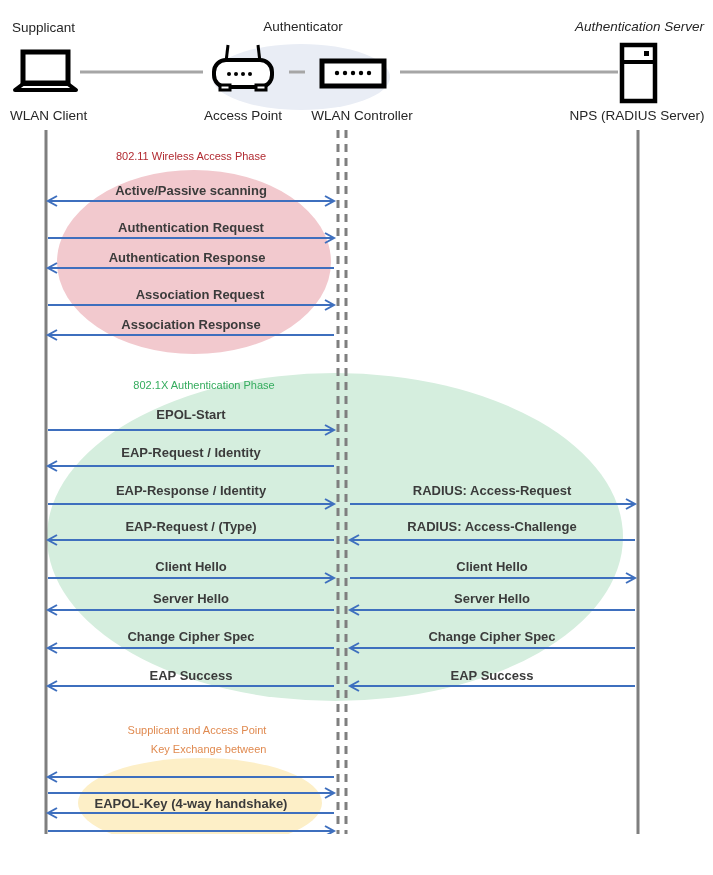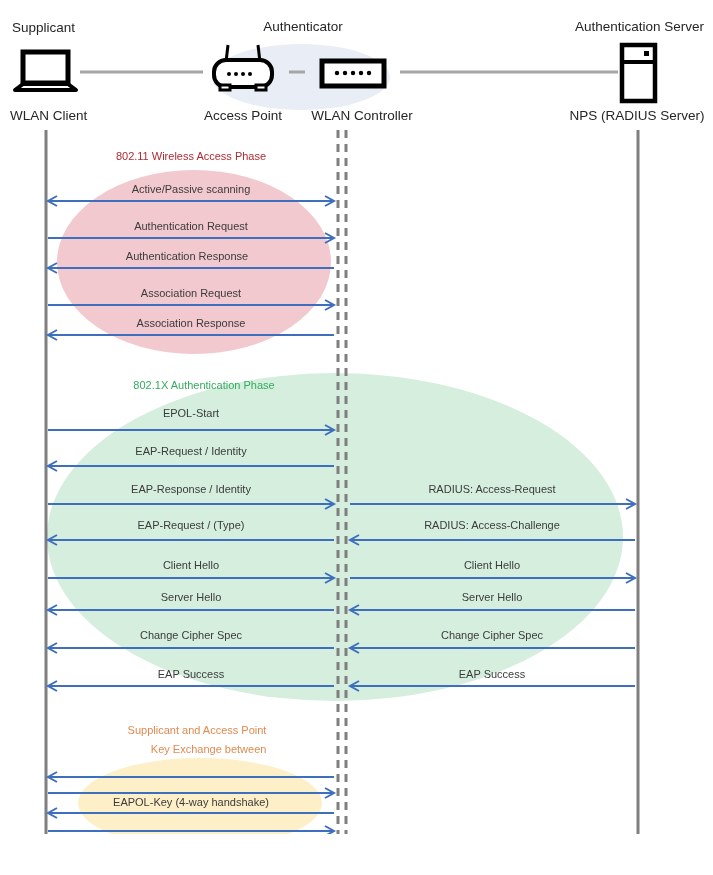--- a/index.html
+++ b/index.html
@@ -8,21 +8,21 @@
     font-family:"Liberation Sans", sans-serif;color:#303030;
   }
   #bg-svg{position:absolute;left:0;top:0;width:713px;height:875px;}
   .txt{position:absolute;white-space:nowrap;}
   .role-label{font-size:13.5px;color:#262626;}
   .node-label{font-size:13.5px;color:#262626;}
   .center{transform:translateX(-50%);}
   .right-align{transform:translateX(-100%);}
   .msg-label{
     position:absolute;transform:translateX(-50%);white-space:nowrap;
-    font-size:11px;color:var(--message_text);
+    font-size:13px;color:var(--message_text);font-weight:bold;
   }
   .phase-title{position:absolute;transform:translateX(-50%);white-space:nowrap;
     font-size:11px;line-height:19px;text-align:right;}
   .p1t{color:var(--phase1_title);}
   .p2t{color:var(--phase2_title);}
   .p3t{color:var(--phase3_title);}
   .e1{fill:var(--phase1_ellipse);}
   .e2{fill:var(--phase2_ellipse);}
   .e3{fill:var(--phase3_ellipse);}
   .halo{fill:var(--authenticator_halo);}
@@ -119,39 +119,39 @@
         <line x1="635" y1="686" x2="350" y2="686" class="arrow-line" marker-end="url(#ah)"></line>
         <line x1="334" y1="777" x2="48" y2="777" class="arrow-line" marker-end="url(#ah)"></line>
         <line x1="48" y1="793" x2="334" y2="793" class="arrow-line" marker-end="url(#ah)"></line>
         <line x1="334" y1="813" x2="48" y2="813" class="arrow-line" marker-end="url(#ah)"></line>
         <line x1="48" y1="831" x2="334" y2="831" class="arrow-line" marker-end="url(#ah)"></line>
       </g>
   </svg>
 
   <div class="txt role-label" style="left:12px;top:20px;">Supplicant</div>
   <div class="txt role-label center" style="left:303px;top:19px;">Authenticator</div>
-  <div class="txt role-label right-align" style="left:704px;top:19px;">Authentication Server</div>
+  <div class="txt role-label right-align" style="left:704px;top:19px;font-style:italic;">Authentication Server</div>
 
   <div class="txt node-label" style="left:10px;top:108px;">WLAN Client</div>
   <div class="txt node-label center" style="left:243px;top:108px;">Access Point</div>
   <div class="txt node-label center" style="left:362px;top:108px;text-align:center;">WLAN Controller</div>
   <div class="txt node-label center" style="left:637px;top:108px;">NPS (RADIUS Server)</div>
 
   <div class="phase-title p1t" style="left:191px;top:147px;">802.11 Wireless Access Phase</div>
   <div class="phase-title p2t" style="left:204px;top:376px;">802.1X Authentication Phase</div>
   <div class="phase-title p3t" style="left:197px;top:721px;">
     <div>Supplicant and Access Point</div>
     <div>Key Exchange between</div>
   </div>
 
   <div id="labels-layer">
       <div class="msg-label" style="left: 191px; top: 183px;">Active/Passive scanning</div>
       <div class="msg-label" style="left: 191px; top: 220px;">Authentication Request</div>
       <div class="msg-label" style="left: 187px; top: 250px;">Authentication Response</div>
-      <div class="msg-label" style="left: 191px; top: 287px; text-align: right;">Association Request</div>
+      <div class="msg-label" style="left: 200px; top: 287px; text-align: right;">Association Request</div>
       <div class="msg-label" style="left: 191px; top: 317px;">Association Response</div>
       <div class="msg-label" style="left: 191px; top: 407px;">EPOL-Start</div>
       <div class="msg-label" style="left: 191px; top: 445px;">EAP-Request / Identity</div>
       <div class="msg-label" style="left: 191px; top: 483px;">EAP-Response / Identity</div>
       <div class="msg-label" style="left: 492px; top: 483px;">RADIUS: Access-Request</div>
       <div class="msg-label" style="left: 191px; top: 519px;">EAP-Request / (Type)</div>
       <div class="msg-label" style="left: 492px; top: 519px;">RADIUS: Access-Challenge</div>
       <div class="msg-label" style="left: 191px; top: 559px;">Client Hello</div>
       <div class="msg-label" style="left: 492px; top: 559px;">Client Hello</div>
       <div class="msg-label" style="left: 191px; top: 591px;">Server Hello</div>

